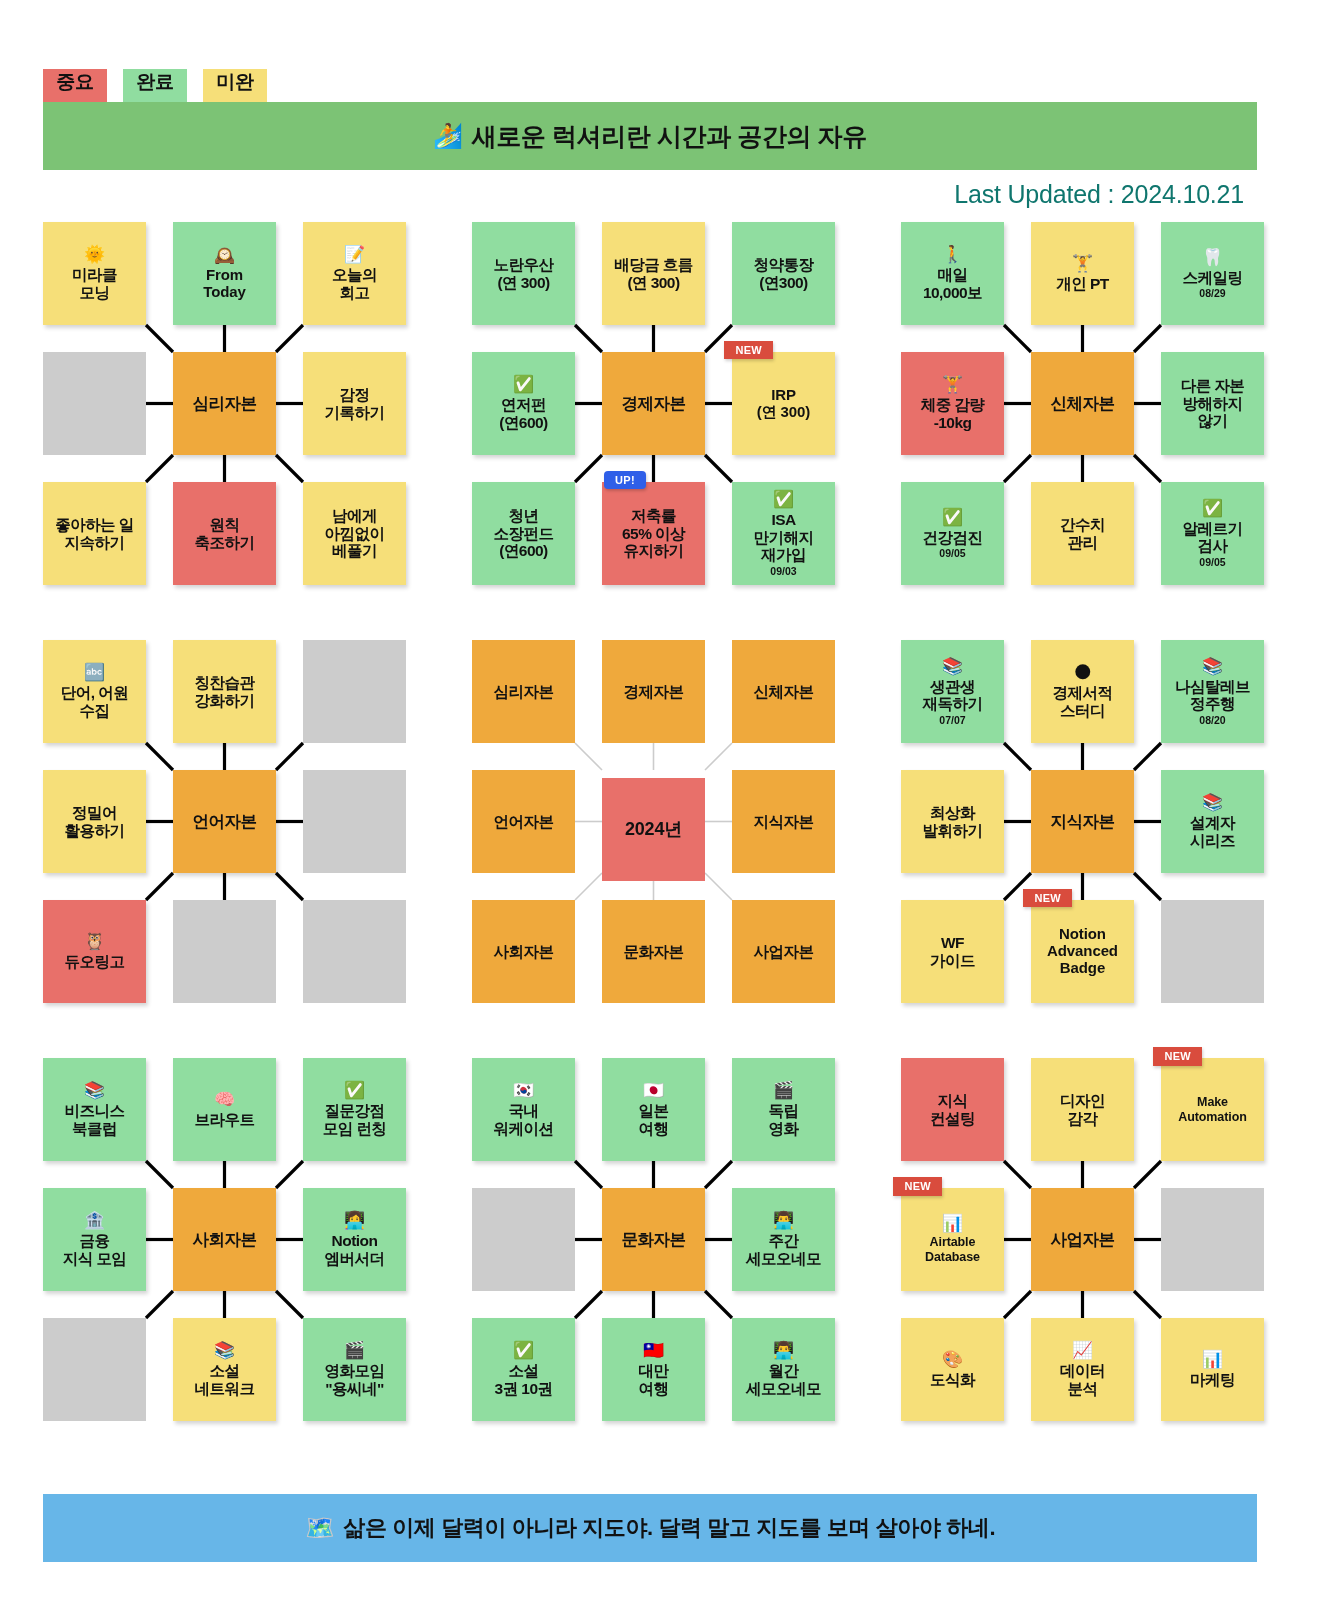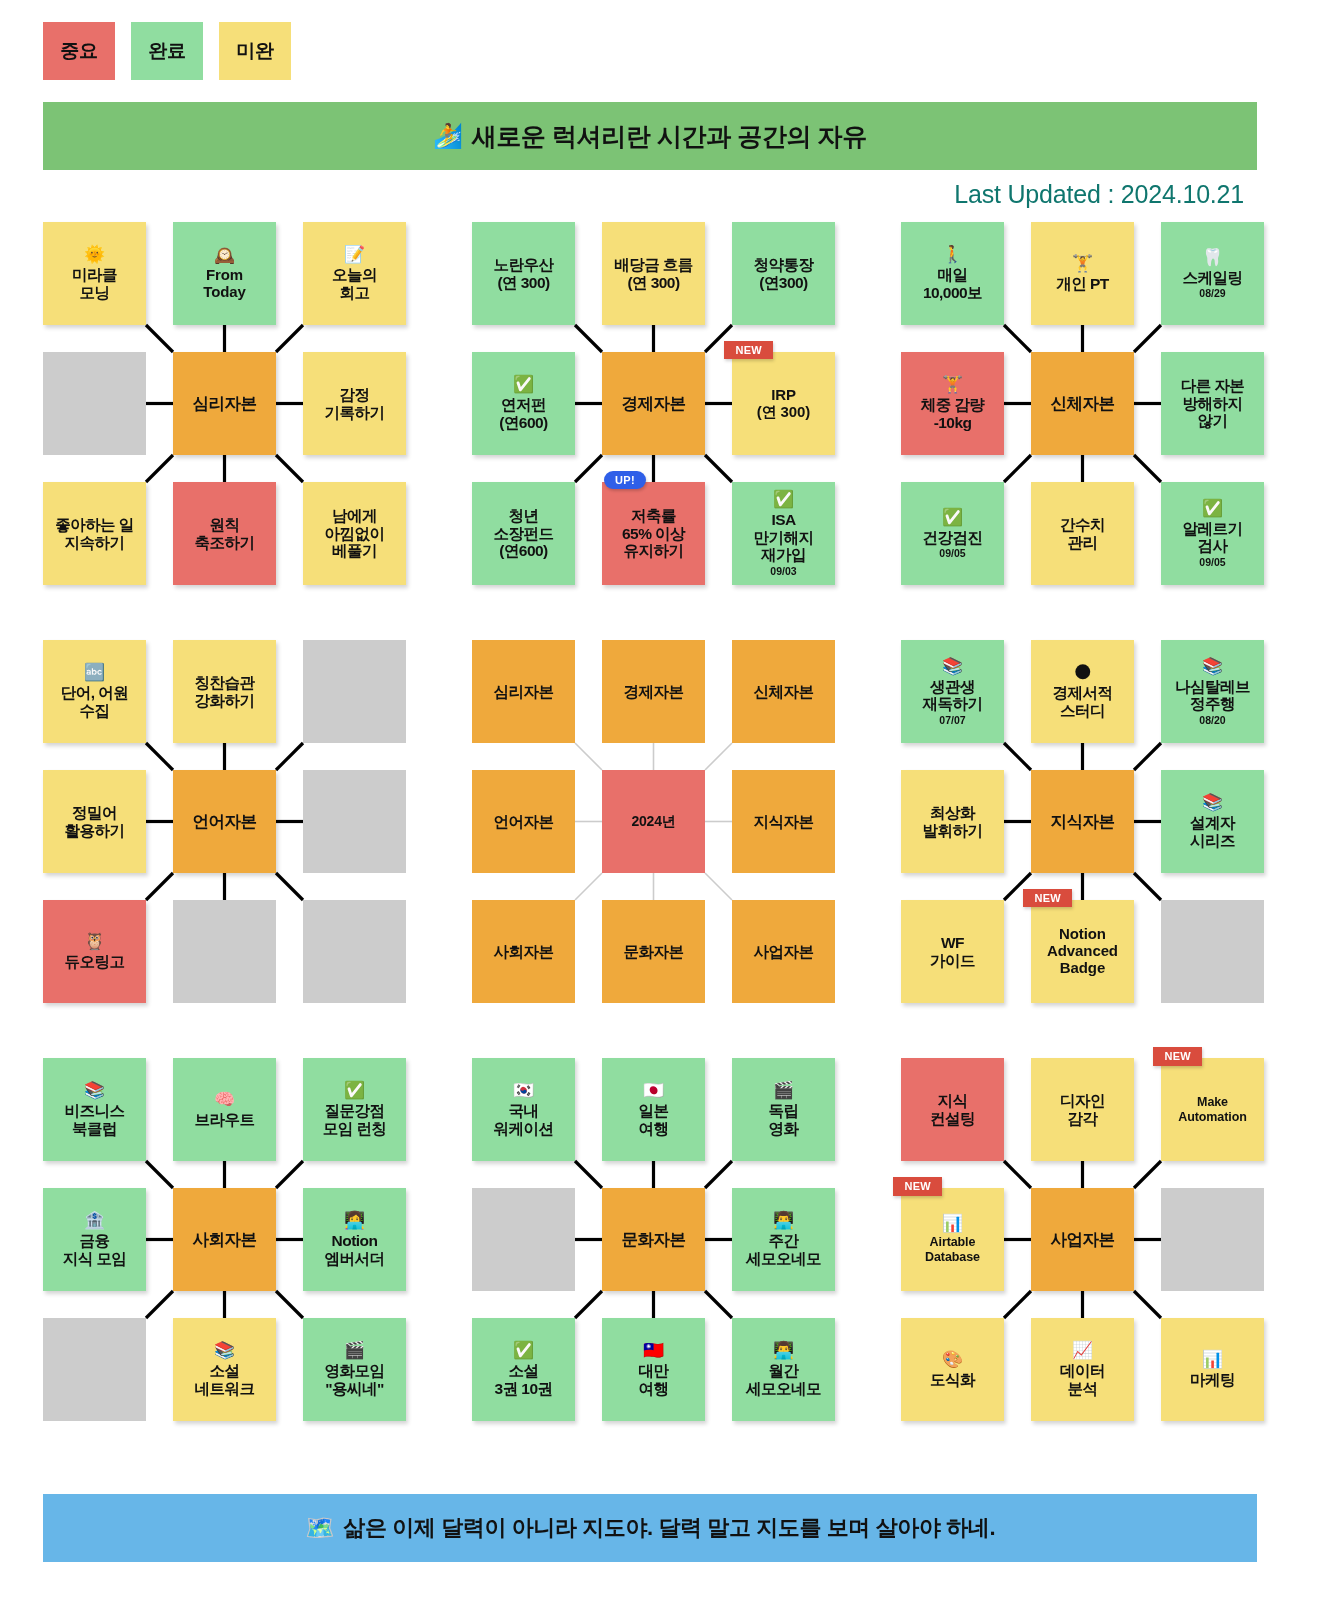--- a/index.html
+++ b/index.html
@@ -19,28 +19,28 @@
 
   
   .legend {
     position: absolute;
     left: 43px;
     top: 22px;
     display: flex;
     gap: 16px;
   }
   .legend-chip {
-    width: 72px;
+    width: 64px;
     height: 58px;
     display: flex;
-    align-items: center;
     justify-content: center;
     font-size: 19px;
     font-weight: 700;
     letter-spacing: -0.3px;
+    margin-top: 47px;
   }
 
   
   .banner {
     position: absolute;
     left: 43px;
     width: 1214px;
     display: flex;
     align-items: center;
     justify-content: center;
@@ -130,21 +130,21 @@
   }
   .cell.latin { font-size: 15px; letter-spacing: -0.1px; }
   .cell.small { font-size: 12.5px; letter-spacing: -0.1px; line-height: 1.2; }
 
   .cell.red    { background: #E8706A; }
   .cell.green  { background: #90DDA0; }
   .cell.yellow { background: #F6DF79; }
   .cell.orange { background: #EFA93C; }
   .cell.gray   { background: #CCCCCC; box-shadow: none; }
   .cell.center-orange { background: #EFA93C; font-size: 16.5px; }
-  .cell.center-red { background: #E8706A; font-size: 14px; letter-spacing: -0.2px; }
+  .cell.center-red { background: #E8706A; font-size: 18px; letter-spacing: -0.2px; margin-top: 8px; }
   .cell.flat { box-shadow: none; }
 
   .cell .emoji {
     font-size: 17px;
     line-height: 1;
     margin-bottom: 3px;
     display: block;
   }
   .cell .label { display: block; white-space: pre-line; }
   .cell .date {
@@ -162,21 +162,21 @@
     padding: 3px 11px;
     border-radius: 0;
     font-size: 11px;
     font-weight: 700;
     color: #ffffff;
     letter-spacing: 0.3px;
     z-index: 5;
     box-shadow: 1px 2px 3px rgba(0,0,0,0.18);
   }
   .badge.new { background: #D94C3D; left: auto; right: 62px; }
-  .badge.up  { background: #2F5FE8; left: 2px; right: auto; border-radius: 9px; }
+  .badge.up  { background: #2F5FE8; left: 2px; right: auto; border-radius: 4px; }
 </style>
 </head>
 <body>
 
 <div class="legend">
   <div class="legend-chip" style="background:#E8706A">
       <span>중요</span>
     </div>
   <div class="legend-chip" style="background:#90DDA0">
       <span>완료</span>

